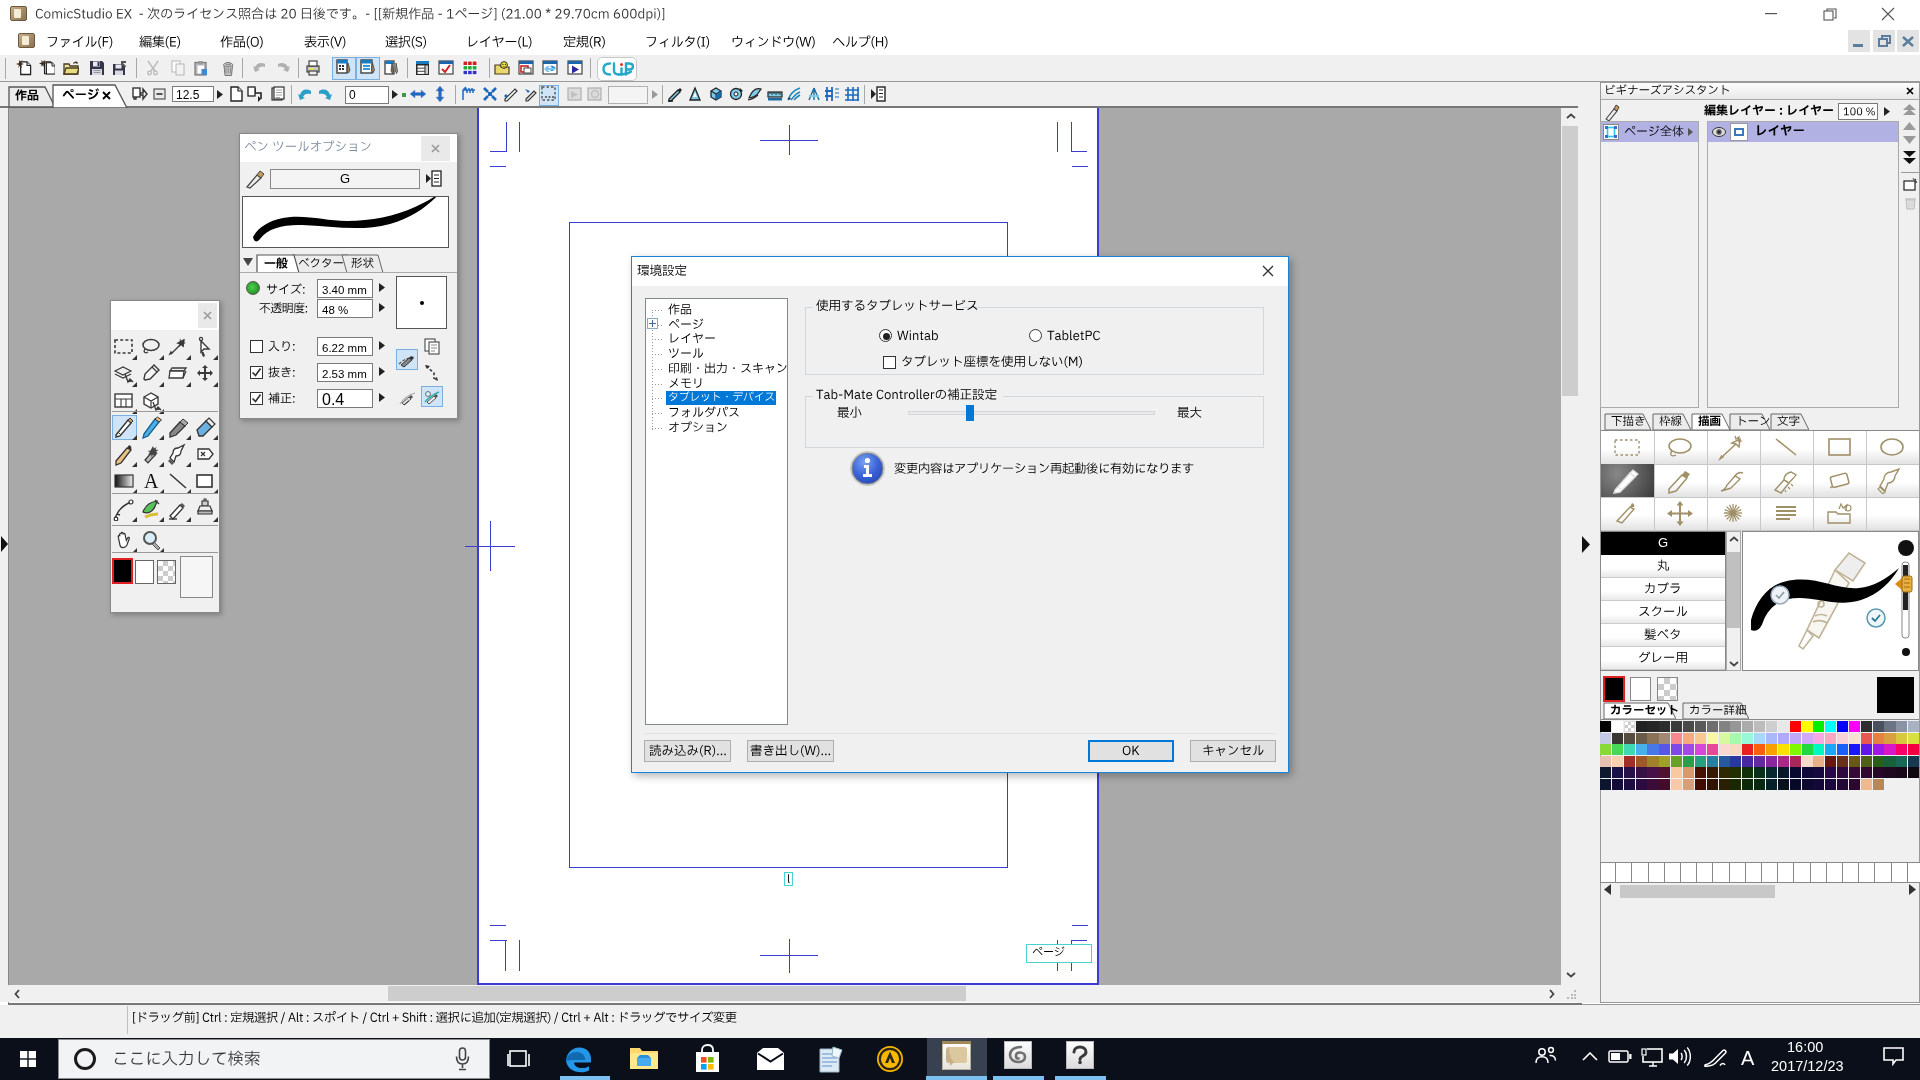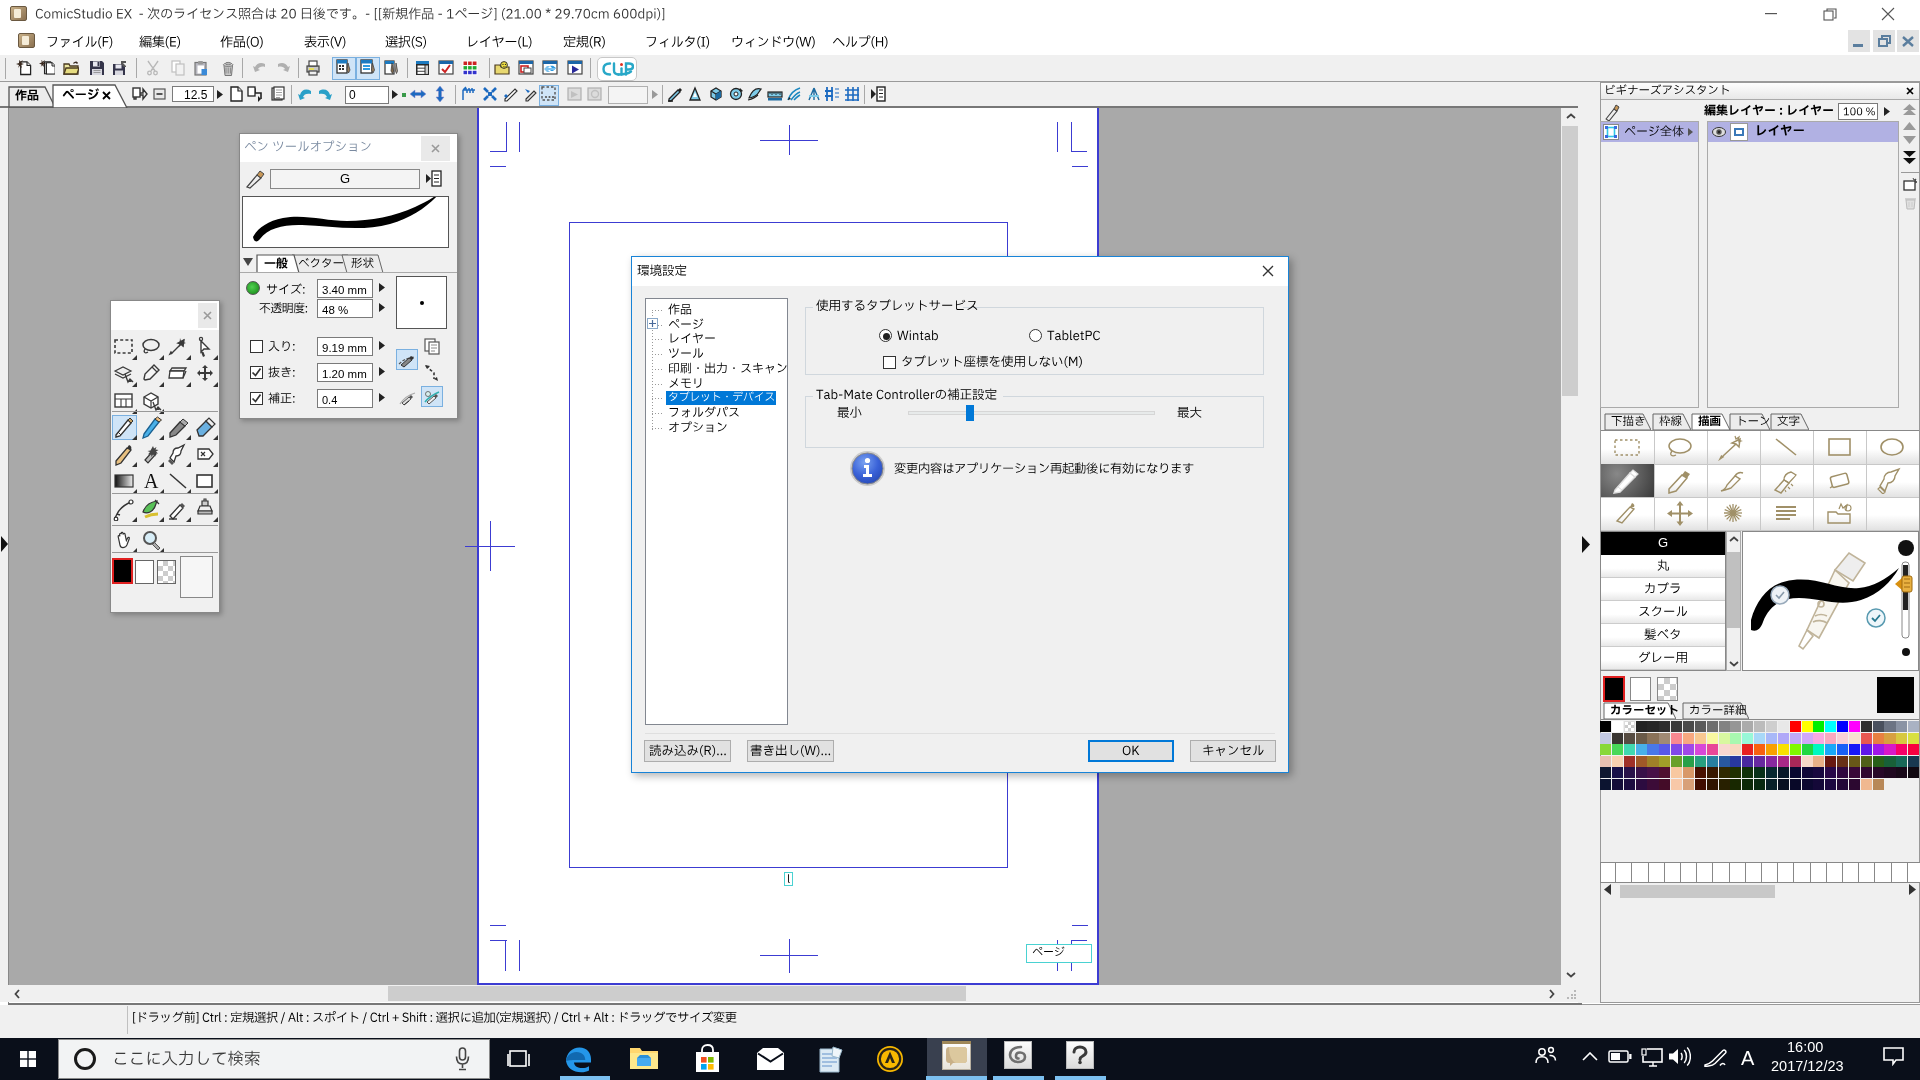--- a/index.html
+++ b/index.html
@@ -283,21 +283,21 @@
     <path d="M1 1l7 7M8 1L1 8"></path>
   </svg>
 <svg class="abs" style="left:132px;top:86px" width="16" height="16" viewBox="0 0 16 16">
     <path d="M2 13V7h9V3l4 5-4 5V9H4v4z" fill="none" stroke="#333" stroke-width="1.4"></path>
     <rect x="1" y="2" width="7" height="9" fill="#fff" stroke="#333" stroke-width="1.4"></rect>
   </svg>
 <svg class="abs" style="left:152px;top:86px" width="16" height="16" viewBox="0 0 16 16">
     <rect x="2" y="3" width="11" height="10" fill="#e8e8e8" stroke="#555" stroke-width="1.2"></rect>
     <rect x="4.5" y="7" width="6" height="2" fill="#555"></rect>
   </svg>
-<div class="fld" style="left:172px;top:86px;width:42px;height:16px;padding:1px 11px;line-height:14px">12.5</div>
+<div class="fld" style="left:172px;top:86px;width:42px;height:16px;padding:1px 3px;line-height:14px">12.5</div>
 <svg class="abs" style="left:217px;top:90px" width="6" height="9">
     <path d="M0 0l6 4.5L0 9z" fill="#222"></path>
   </svg>
 <svg class="abs" style="left:228px;top:86px" width="16" height="16" viewBox="0 0 16 16">
     <path d="M3 1h7l4 4v10H3z" fill="#fff" stroke="#222" stroke-width="1.4"></path>
     <path d="M10 1v4h4" fill="#ddd" stroke="#222" stroke-width="1.2"></path>
   </svg>
 <svg class="abs" style="left:247px;top:86px" width="16" height="16" viewBox="0 0 16 16">
     <path d="M2 3h6v4h6v6" fill="none" stroke="#222" stroke-width="1.6"></path>
     <path d="M11 10l3 3-3 3z" fill="#222"></path>
@@ -785,21 +785,21 @@
 <svg class="abs" style="left:379px;top:303px" width="6" height="9">
     <path d="M0 0l6 4.5L0 9z" fill="#222"></path>
   </svg>
 <div class="abs" style="left:250px;top:340px;width:13px;height:13px;background:#fff;border:1px solid #333"></div>
 <div class="t" style="left:268px;top:340px;">
     <svg class="jt " width="27.7" height="13.2" viewBox="0 -10.6 27.7 13.2">
       <path fill="#000" d="M6.4 -6.8Q6.4 -5.4 6.9 -4.3Q7.3 -3.2 8.4 -2.1Q9.5 -1.1 11.4 0.0L10.9 0.7Q9.2 -0.3 8.2 -1.2Q7.2 -2.2 6.7 -3.1Q6.2 -4.1 6.1 -5.3H6.0Q5.9 -4.1 5.4 -3.1Q4.9 -2.2 3.8 -1.2Q2.8 -0.3 1.1 0.7L0.6 0.0Q2.5 -1.1 3.6 -2.1Q4.7 -3.2 5.2 -4.3Q5.6 -5.4 5.6 -6.8V-8.6H2.4V-9.4H6.4Z M14.5 -3.1Q14.6 -6 14.9 -9.6L15.8 -9.6Q15.6 -8.2 15.4 -6.1H15.5Q15.7 -6.7 15.8 -7.0Q16.3 -8 17.1 -8.5Q17.9 -9.1 18.9 -9.1Q19.7 -9.1 20.4 -8.6Q21 -8.2 21.4 -7.3Q21.8 -6.5 21.8 -5.3Q21.8 -2.8 20.4 -1.4Q19 0 16.3 0.3L16.1 -0.5Q18.6 -0.8 19.7 -1.9Q20.9 -3.1 20.9 -5.2Q20.9 -6.7 20.3 -7.5Q19.7 -8.3 18.7 -8.3Q17.6 -8.3 16.8 -7.5Q16 -6.7 15.5 -5.1Q15.4 -4.8 15.4 -4.4Q15.4 -3.9 15.4 -3.2Z M25.1 -5.8V-6.0Q25.1 -6.3 25.3 -6.5Q25.5 -6.6 25.8 -6.6Q26.2 -6.6 26.4 -6.5Q26.6 -6.3 26.6 -6.0V-5.8Q26.6 -5.5 26.4 -5.3Q26.2 -5.1 25.8 -5.1Q25.5 -5.1 25.3 -5.3Q25.1 -5.5 25.1 -5.8ZM25.1 -0.6V-0.7Q25.1 -1 25.3 -1.2Q25.5 -1.4 25.8 -1.4Q26.2 -1.4 26.4 -1.2Q26.6 -1 26.6 -0.7V-0.6Q26.6 -0.2 26.4 -0.0Q26.2 0.1 25.8 0.1Q25.5 0.1 25.3 -0.0Q25.1 -0.2 25.1 -0.6Z"></path>
     </svg>
   </div>
 <div class="fld" style="left:317px;top:337px;width:56px;height:19px"></div>
-<div class="abs t" style="left:322px;top:341px;font-size:11.5px;color:#000;line-height:14px">9.19 mm</div>
+<div class="abs t" style="left:322px;top:341px;font-size:11.5px;color:#000;line-height:14px">6.22 mm</div>
 <svg class="abs" style="left:379px;top:341px" width="6" height="9">
     <path d="M0 0l6 4.5L0 9z" fill="#222"></path>
   </svg>
 <div class="abs" style="left:396px;top:349px;width:22px;height:21px;background:#cfe4f7;border:1px solid #7ab0e0"></div>
 <svg class="abs" style="left:398px;top:351px" width="18" height="17" viewBox="0 0 18 17">
     <path d="M1 13C5 9 9 7 16 6" stroke="#555" stroke-width="1.2" fill="none" stroke-dasharray="3 1.5"></path>
     <path d="M3 14l8-7 3 2-8 7z" fill="#888" stroke="#333" stroke-width="1"></path>
     <path d="M11 7l2-2 3 2-2 2z" fill="#333"></path>
   </svg>
 <svg class="abs" style="left:424px;top:338px" width="18" height="17" viewBox="0 0 18 17">
@@ -810,40 +810,40 @@
 <div class="abs" style="left:250px;top:366px;width:13px;height:13px;background:#fff;border:1px solid #333"></div>
 <svg class="abs" style="left:251px;top:367px" width="11" height="11" viewBox="0 0 11 11">
     <path d="M1.5 5.5l3 3 5-7" stroke="#333" stroke-width="1.7" fill="none"></path>
   </svg>
 <div class="t" style="left:268px;top:366px;">
     <svg class="jt " width="27.7" height="13.2" viewBox="0 -10.6 27.7 13.2">
       <path fill="#000" d="M11.2 0.9Q9.6 0.1 8.4 -1.0Q7.2 0.1 5.5 0.9L5.1 0.2Q6.8 -0.5 7.9 -1.5Q6.9 -2.6 6.4 -3.9Q6.1 -2.6 5.5 -1.4Q4.9 -0.3 4 0.7L3.5 0.2Q4.8 -1.4 5.4 -3.2Q6.1 -5 6.2 -7.6H4.4V-7.1H3.0V-4.4Q3.7 -4.6 4.5 -5.0L4.6 -4.3Q3.8 -3.9 3 -3.7V-0.1Q3 0.3 2.8 0.5Q2.6 0.7 2.2 0.7H1.0L0.8 -0.0H2.3V-3.4Q1.3 -3.1 0.6 -2.9L0.5 -3.6Q1.3 -3.8 2.3 -4.1V-7.1H0.6V-7.8H2.3V-10.0H3.0V-7.8H4.3V-8.3H6.2V-8.9V-10.0H6.9V-8.9V-8.3H11.5V-7.6H6.9Q6.9 -6.8 6.8 -5.9H10.8V-5.3Q10.3 -3.1 8.9 -1.6Q10 -0.5 11.6 0.2ZM10 -5.2H6.7Q7.2 -3.4 8.4 -2.1Q9.6 -3.4 10 -5.2Z M21.4 -0.7 21.5 0.0Q19.7 0.4 17.8 0.4Q16 0.4 15.1 -0.1Q14.2 -0.6 14.2 -1.6Q14.2 -2.6 14.9 -3.2Q15.7 -3.7 17.1 -3.7Q19.1 -3.7 20.4 -2.7L20.4 -2.8Q19.8 -3.7 19.2 -5.0Q17.4 -4.9 15.9 -4.9Q14.4 -4.9 13.6 -4.9L13.6 -5.7Q14.6 -5.7 15.9 -5.7Q17.2 -5.7 18.9 -5.8Q18.5 -6.7 18.2 -7.3Q16.9 -7.2 16 -7.2Q14.8 -7.2 13.9 -7.3L13.9 -8.1Q14.5 -8 16 -8.0Q16.8 -8 17.9 -8.1Q17.6 -9 17.4 -9.6L18.2 -9.8Q18.5 -9 18.8 -8.2Q20.7 -8.3 22.1 -8.6L22.2 -7.8Q20.7 -7.5 19 -7.4Q19.4 -6.6 19.7 -5.9Q21.4 -6 22.7 -6.3L22.8 -5.5Q21.4 -5.3 20.1 -5.1Q20.8 -3.6 21.5 -2.5L20.9 -2.1Q19.4 -3 17.2 -3.0Q16.1 -3 15.6 -2.6Q15 -2.3 15 -1.6Q15 -1 15.7 -0.7Q16.4 -0.3 17.8 -0.3Q19.6 -0.3 21.4 -0.7Z M25.1 -5.8V-6.0Q25.1 -6.3 25.3 -6.5Q25.5 -6.6 25.8 -6.6Q26.2 -6.6 26.4 -6.5Q26.6 -6.3 26.6 -6.0V-5.8Q26.6 -5.5 26.4 -5.3Q26.2 -5.1 25.8 -5.1Q25.5 -5.1 25.3 -5.3Q25.1 -5.5 25.1 -5.8ZM25.1 -0.6V-0.7Q25.1 -1 25.3 -1.2Q25.5 -1.4 25.8 -1.4Q26.2 -1.4 26.4 -1.2Q26.6 -1 26.6 -0.7V-0.6Q26.6 -0.2 26.4 -0.0Q26.2 0.1 25.8 0.1Q25.5 0.1 25.3 -0.0Q25.1 -0.2 25.1 -0.6Z"></path>
     </svg>
   </div>
 <div class="fld" style="left:317px;top:363px;width:56px;height:19px"></div>
-<div class="abs t" style="left:322px;top:367px;font-size:11.5px;color:#000;line-height:14px">1.20 mm</div>
+<div class="abs t" style="left:322px;top:367px;font-size:11.5px;color:#000;line-height:14px">2.53 mm</div>
 <svg class="abs" style="left:379px;top:367px" width="6" height="9">
     <path d="M0 0l6 4.5L0 9z" fill="#222"></path>
   </svg>
 <svg class="abs" style="left:424px;top:364px" width="19" height="18" viewBox="0 0 19 18">
     <path d="M2 2l8 7v6" fill="none" stroke="#333" stroke-width="1.6" stroke-dasharray="3 2"></path>
     <path d="M1 1l5 1-3 3z" fill="#333"></path>
     <path d="M10 15l4 2-1-4z" fill="#333"></path>
   </svg>
 <div class="abs" style="left:250px;top:392px;width:13px;height:13px;background:#fff;border:1px solid #333"></div>
 <svg class="abs" style="left:251px;top:393px" width="11" height="11" viewBox="0 0 11 11">
     <path d="M1.5 5.5l3 3 5-7" stroke="#333" stroke-width="1.7" fill="none"></path>
   </svg>
 <div class="t" style="left:268px;top:392px;">
     <svg class="jt " width="27.7" height="13.2" viewBox="0 -10.6 27.7 13.2">
       <path fill="#000" d="M4.9 -5.5Q4.5 -4.6 4.1 -3.9L4.9 -2.8L4.4 -2.4L3 -4.2Q3 -4.2 3 -4.2Q2.9 -4.2 2.9 -4.1V0.9H2.2V-3.9Q1.7 -3.2 0.7 -2.4L0.4 -3.0Q1.6 -4 2.4 -5.2Q3.2 -6.4 3.5 -7.5H0.7V-8.2H2.2V-10.0H2.9V-8.2H4.3V-7.6Q4.1 -6.9 3.7 -6.1Q3.4 -5.4 2.9 -4.7V-4.6H3.0L3.1 -4.7Q3.2 -4.8 3.3 -4.8Q3.4 -4.8 3.4 -4.7L3.7 -4.3Q4.1 -5 4.4 -5.8ZM11.5 -8.0H8.5V-6.9H11.1V-0.0Q11.1 0.4 10.9 0.5Q10.7 0.7 10.3 0.7H9.3L9.2 0.1H10.4V-2.1H8.5V0.7H7.8V-2.1H5.9V0.9H5.2V-6.9H7.8V-8.0H4.9V-8.7H7.8V-10.0H8.5V-8.7H10.5Q9.8 -9.1 9 -9.5L9.4 -10.0Q10.2 -9.7 10.9 -9.2L10.5 -8.7H11.5ZM7.8 -4.8V-6.2H5.9V-4.8ZM8.5 -4.8H10.4V-6.2H8.5ZM5.9 -4.2V-2.8H7.8V-4.2ZM8.5 -4.2V-2.8H10.4V-4.2Z M18.7 -4.4V-0.6H23.4V0.2H12.6V-0.6H14.5V-6.3H15.3V-0.6H17.9V-8.6H12.9V-9.3H23.1V-8.6H18.7V-5.1H22.6V-4.4Z M25.1 -5.8V-6.0Q25.1 -6.3 25.3 -6.5Q25.5 -6.6 25.8 -6.6Q26.2 -6.6 26.4 -6.5Q26.6 -6.3 26.6 -6.0V-5.8Q26.6 -5.5 26.4 -5.3Q26.2 -5.1 25.8 -5.1Q25.5 -5.1 25.3 -5.3Q25.1 -5.5 25.1 -5.8ZM25.1 -0.6V-0.7Q25.1 -1 25.3 -1.2Q25.5 -1.4 25.8 -1.4Q26.2 -1.4 26.4 -1.2Q26.6 -1 26.6 -0.7V-0.6Q26.6 -0.2 26.4 -0.0Q26.2 0.1 25.8 0.1Q25.5 0.1 25.3 -0.0Q25.1 -0.2 25.1 -0.6Z"></path>
     </svg>
   </div>
 <div class="fld" style="left:317px;top:389px;width:56px;height:19px"></div>
-<div class="abs t" style="left:322px;top:393px;font-size:11px;color:#000;line-height:14px">0.4</div>
+<div class="abs t" style="left:322px;top:393px;font-size:16px;color:#000;line-height:14px">0.4</div>
 <svg class="abs" style="left:379px;top:393px" width="6" height="9">
     <path d="M0 0l6 4.5L0 9z" fill="#222"></path>
   </svg>
 <svg class="abs" style="left:398px;top:388px" width="20" height="19" viewBox="0 0 20 19">
     <path d="M2 16C6 10 10 7 17 5" stroke="#aaa" stroke-width="1.3" fill="none"></path>
     <path d="M4 15l7-6 2 2-7 6z" fill="#ddd" stroke="#555" stroke-width="1"></path>
     <path d="M11 9l2-2 2 2-2 2z" fill="#555"></path>
     <path d="M6 17l5-4" stroke="#333" stroke-width="1"></path>
   </svg>
 <div class="abs" style="left:421px;top:386px;width:22px;height:21px;background:#cfe4f7;border:1px solid #7ab0e0"></div>

